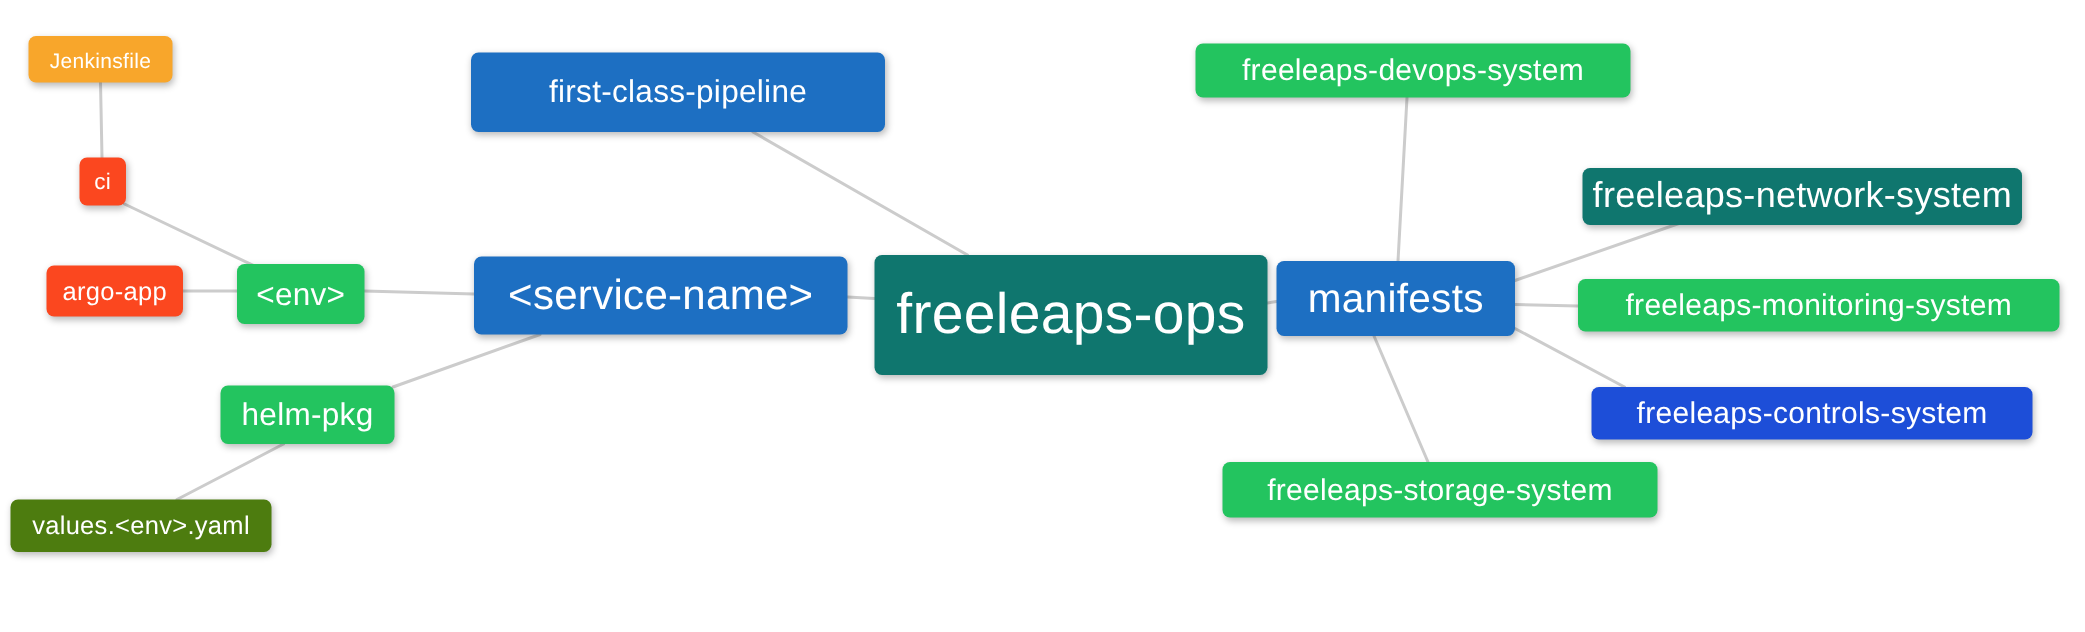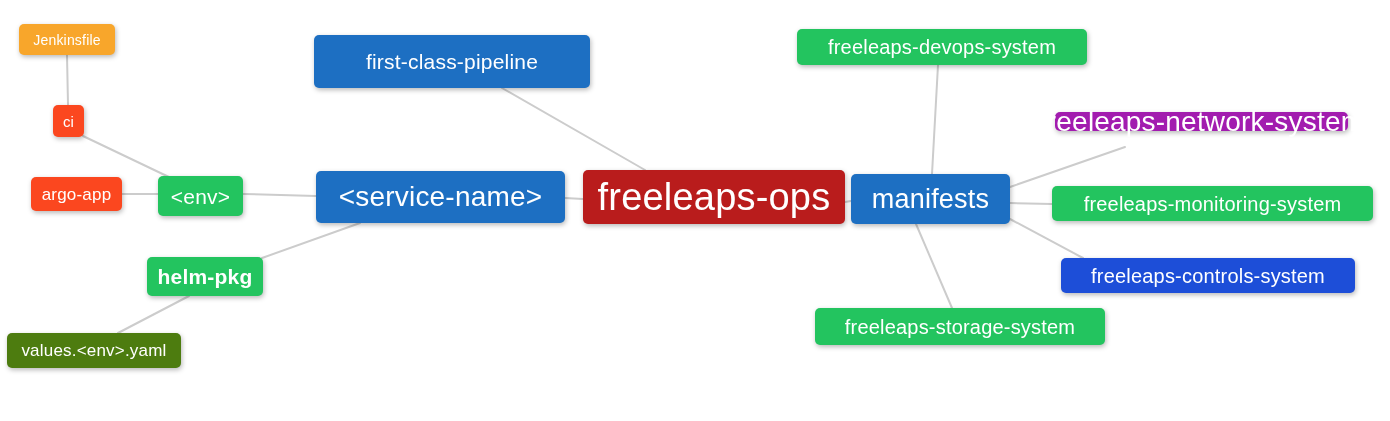--- a/index.html
+++ b/index.html
@@ -55,25 +55,25 @@
       <line x1="1010" y1="187" x2="1125" y2="147" stroke="#cccccc" stroke-width="2" stroke-linecap="round"></line>
       <line x1="1010" y1="203" x2="1052" y2="204" stroke="#cccccc" stroke-width="2" stroke-linecap="round"></line>
       <line x1="1010" y1="219" x2="1083" y2="258" stroke="#cccccc" stroke-width="2" stroke-linecap="round"></line>
       <line x1="916" y1="224" x2="952" y2="308" stroke="#cccccc" stroke-width="2" stroke-linecap="round"></line>
     </svg>
   <div id="node-layer">
       <div class="node" style="left: 19px; top: 24px; width: 96px; height: 31px; font-size: 14px; background: rgb(248, 166, 43); color: rgb(255, 255, 255);">Jenkinsfile</div>
       <div class="node" style="left: 53px; top: 105px; width: 31px; height: 32px; font-size: 15px; background: rgb(251, 71, 31); color: rgb(255, 255, 255);">ci</div>
       <div class="node" style="left: 31px; top: 177px; width: 91px; height: 34px; font-size: 17px; background: rgb(251, 71, 31); color: rgb(255, 255, 255);">argo-app</div>
       <div class="node" style="left: 158px; top: 176px; width: 85px; height: 40px; font-size: 21px; background: rgb(35, 196, 95); color: rgb(255, 255, 255);">&lt;env&gt;</div>
-      <div class="node" style="left: 147px; top: 257px; width: 116px; height: 39px; font-size: 21px; background: rgb(35, 196, 95); color: rgb(255, 255, 255); font-weight: bold;">helm-pkg</div>
+      <div class="node" style="left: 147px; top: 257px; width: 116px; height: 39px; font-size: 21px; background: rgb(35, 196, 95); color: rgb(255, 255, 255);">helm-pkg</div>
       <div class="node" style="left: 7px; top: 333px; width: 174px; height: 35px; font-size: 17px; background: #4d7c0f; color: rgb(255, 255, 255);">values.&lt;env&gt;.yaml</div>
       <div class="node" style="left: 314px; top: 35px; width: 276px; height: 53px; font-size: 21px; background: rgb(29, 111, 194); color: rgb(255, 255, 255);">first-class-pipeline</div>
       <div class="node" style="left: 316px; top: 171px; width: 249px; height: 52px; font-size: 28px; background: rgb(29, 111, 194); color: rgb(255, 255, 255);">&lt;service-name&gt;</div>
-      <div class="node" style="left: 583px; top: 170px; width: 262px; height: 54px; font-size: 38px; background: #b91c1c; color: rgb(255, 255, 255);">freeleaps-ops</div>
+      <div class="node" style="left: 583px; top: 170px; width: 262px; height: 80px; font-size: 38px; background: #0f766e; color: rgb(255, 255, 255);">freeleaps-ops</div>
       <div class="node" style="left: 851px; top: 174px; width: 159px; height: 50px; font-size: 27px; background: rgb(29, 111, 194); color: rgb(255, 255, 255);">manifests</div>
       <div class="node" style="left: 797px; top: 29px; width: 290px; height: 36px; font-size: 20px; background: rgb(35, 196, 95); color: rgb(255, 255, 255);">freeleaps-devops-system</div>
-      <div class="node" style="left: 1055px; top: 112px; width: 293px; height: 19px; font-size: 28px; background: #a21caf; color: rgb(255, 255, 255);">freeleaps-network-system</div>
+      <div class="node" style="left: 1055px; top: 112px; width: 293px; height: 38px; font-size: 24px; background: #0f766e; color: rgb(255, 255, 255);">freeleaps-network-system</div>
       <div class="node" style="left: 1052px; top: 186px; width: 321px; height: 35px; font-size: 20px; background: rgb(35, 196, 95); color: rgb(255, 255, 255);">freeleaps-monitoring-system</div>
       <div class="node" style="left: 1061px; top: 258px; width: 294px; height: 35px; font-size: 20px; background: #1d4ed8; color: rgb(255, 255, 255);">freeleaps-controls-system</div>
       <div class="node" style="left: 815px; top: 308px; width: 290px; height: 37px; font-size: 20px; background: rgb(35, 196, 95); color: rgb(255, 255, 255);">freeleaps-storage-system</div>
     </div>
 </div>
 
 </body></html>

